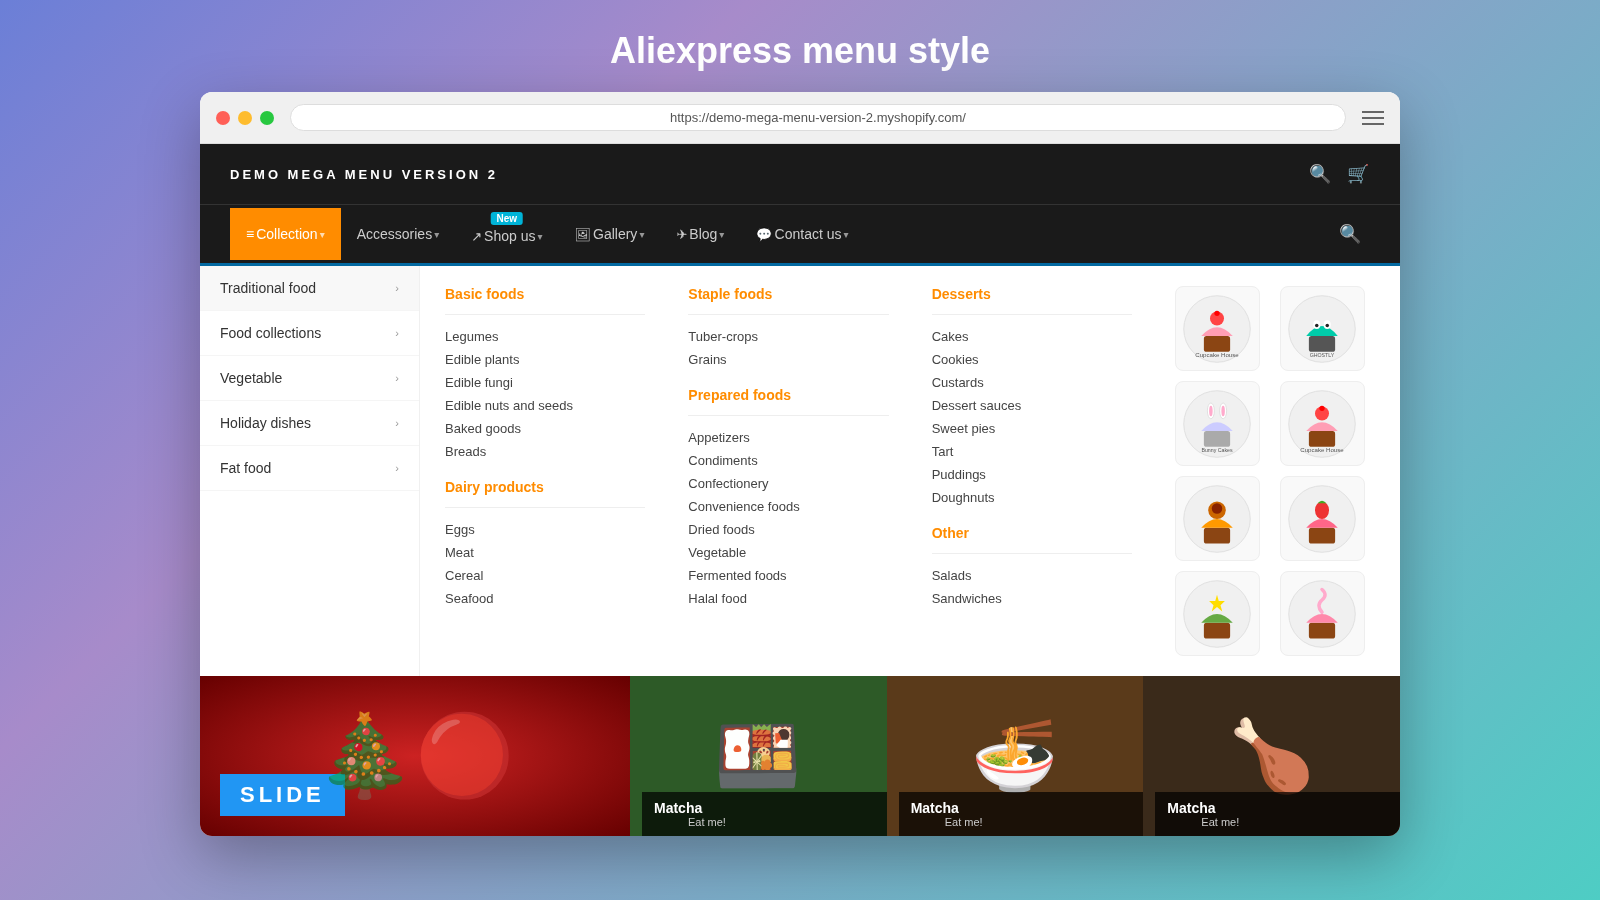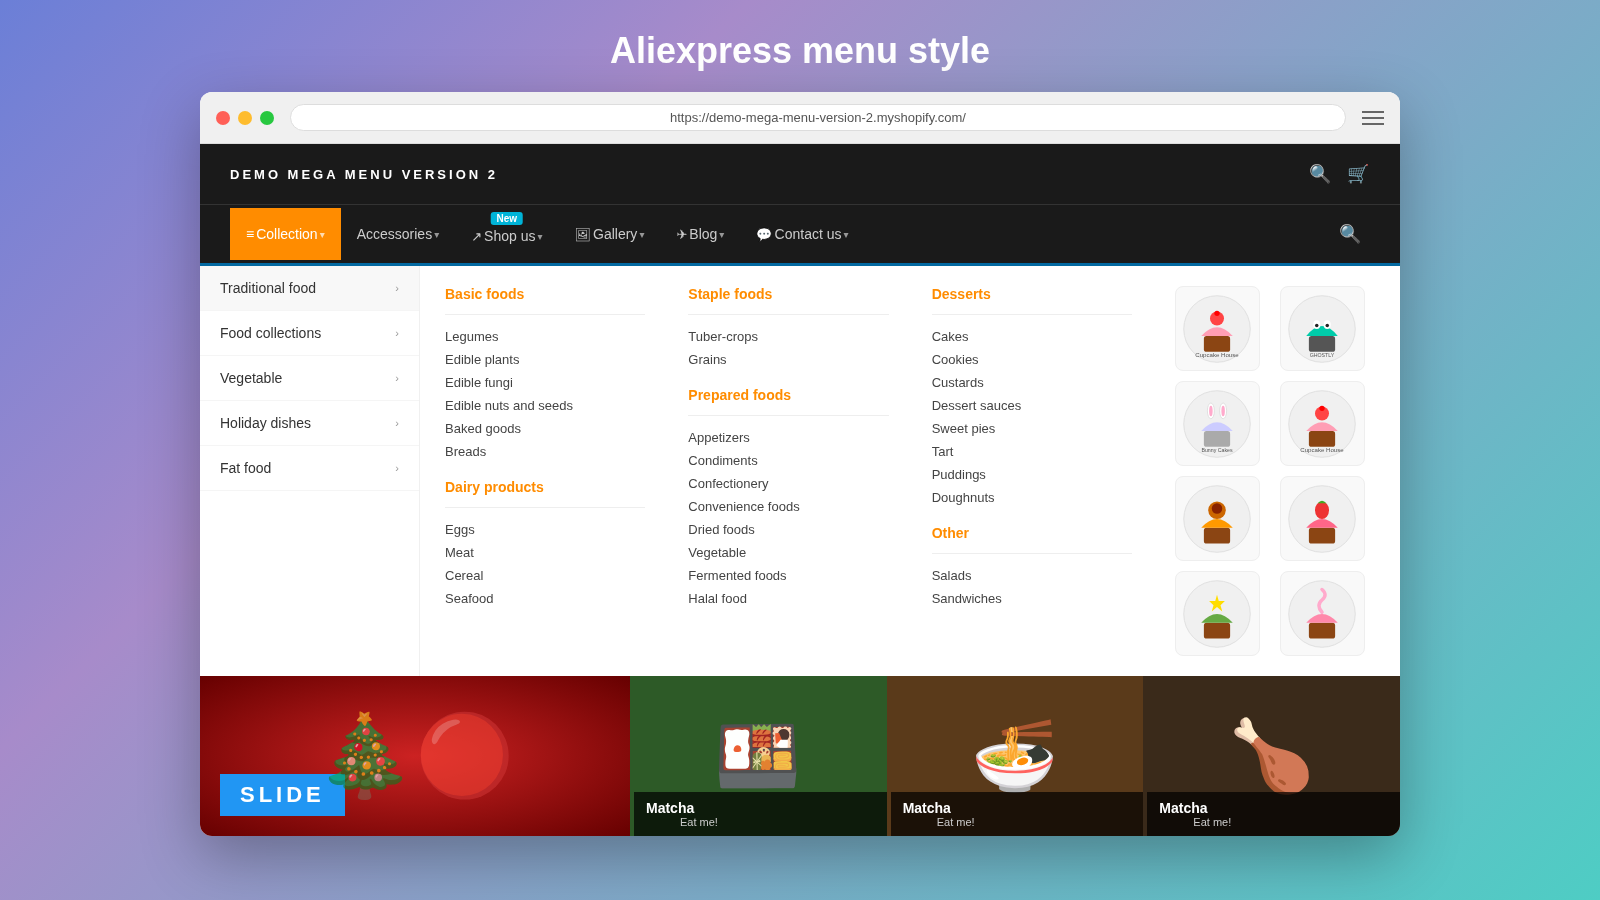--- a/index.html
+++ b/index.html
@@ -252,21 +252,21 @@
       align-items: center;
       justify-content: center;
       font-size: 50px;
     }
     .food-img-bg.green { background: #2d5a27; }
     .food-img-bg.brown { background: #5a3a1a; }
     .food-img-bg.dark { background: #3a2a1a; }
     .food-caption {
       position: absolute;
       bottom: 0;
-      left: 4px;
+      left: 12px;
       background: rgba(0,0,0,0.7);
       color: white;
       padding: 8px 12px;
       width: 100%;
     }
     .food-caption-title { font-size: 14px; font-weight: 600; }
     .food-caption-sub { font-size: 11px; color: #ccc; padding-left: 34px; }
   </style>
 </head>
 <body>

